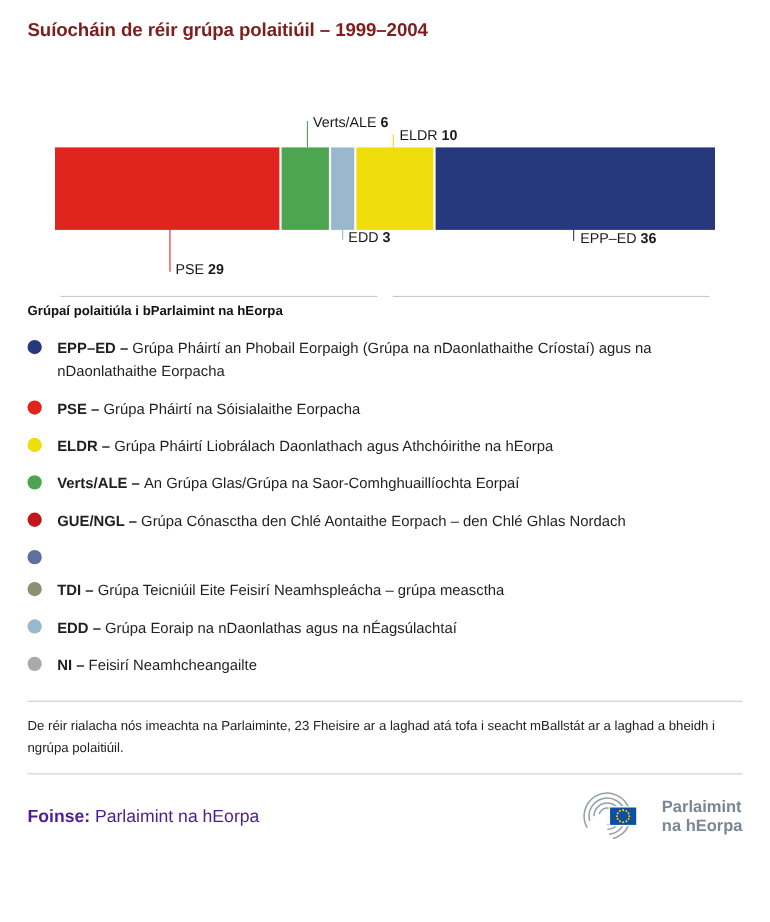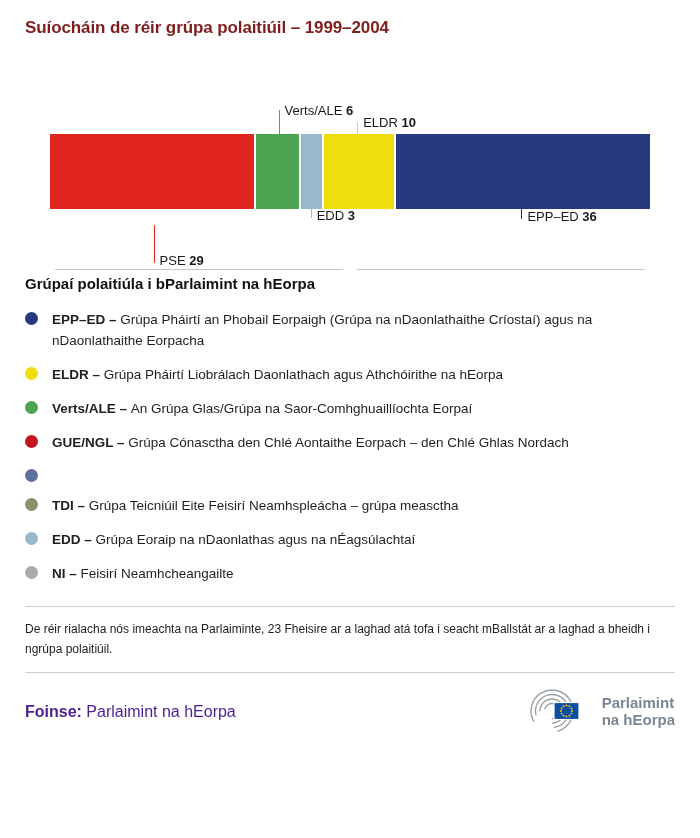--- a/index.html
+++ b/index.html
@@ -71,21 +71,21 @@
     font-weight: 700;
     font-size: 15px;
     line-height: 20px;
     text-align: center;
     color: #111;
   }
 
   
   .legend-heading {
     margin: 5px 0 0;
-    font-size: 15px;
+    font-size: 12px;
     font-weight: 700;
     color: #111;
   }
   .legend { list-style: none; margin: 17px 0 0; padding: 0; }
   .legend li {
     display: flex;
     gap: 14px;
     margin-bottom: 13px;
     font-size: 13.5px;
     line-height: 21px;
@@ -137,21 +137,21 @@
 
   <div class="chart">
     <div class="bar">
         <div class="seg" style="flex-grow: 29; background: rgb(224, 37, 31);"></div>
         <div class="seg" style="flex-grow: 6; background: rgb(77, 165, 81);"></div>
         <div class="seg" style="flex-grow: 3; background: rgb(154, 184, 205);"></div>
         <div class="seg" style="flex-grow: 10; background: rgb(239, 221, 12);"></div>
         <div class="seg" style="flex-grow: 36; background: rgb(40, 56, 124);"></div>
       </div>
 
-  <div class="co below" style="left: 17.2619%; height: 38px; border-left-color: rgb(224, 37, 31); top: 131px;">
+  <div class="co below" style="left: 17.2619%; height: 38px; border-left-color: rgb(224, 37, 31); top: 115px;">
         <span class="lbl">PSE <b>29</b></span>
       </div>
       <div class="co above" style="left: 38.0952%; height: 24px; border-left-color: rgb(77, 165, 81); top: 16px;">
         <span class="lbl">Verts/ALE <b>6</b></span>
       </div>
       <div class="co below" style="left: 43.4524%; height: 19px; border-left-color: rgb(154, 184, 205); top: 105px;">
         <span class="lbl">EDD <b>3</b></span>
       </div>
       <div class="co above" style="left: 51.1905%; height: 12px; border-left-color: rgb(239, 221, 12); top: 28px;">
         <span class="lbl">ELDR <b>10</b></span>
@@ -165,20 +165,24 @@
     <div class="rule"></div>
     <div class="rule"></div>
   </div>
 
   <h2 class="legend-heading">Grúpaí polaitiúla i bParlaimint na hEorpa</h2>
 
   <ul class="legend">
       <li>
       <span class="dot" style="background: rgb(40, 56, 124);"></span>
       <span class="txt"><span class="abbr">EPP–ED – </span><span>Grúpa Pháirtí an Phobail Eorpaigh (Grúpa na nDaonlathaithe Críostaí) agus na nDaonlathaithe Eorpacha</span></span>
+    </li>
+      <li>
+      <span class="dot" style="background: rgb(224, 37, 31);"></span>
+      <span class="txt"><span class="abbr">PSE – </span><span>Grúpa Pháirtí na Sóisialaithe Eorpacha</span></span>
     </li>
       <li>
       <span class="dot" style="background: rgb(239, 221, 12);"></span>
       <span class="txt"><span class="abbr">ELDR – </span><span>Grúpa Pháirtí Liobrálach Daonlathach agus Athchóirithe na hEorpa</span></span>
     </li>
       <li>
       <span class="dot" style="background: rgb(77, 165, 81);"></span>
       <span class="txt"><span class="abbr">Verts/ALE – </span><span>An Grúpa Glas/Grúpa na Saor-Comhghuaillíochta Eorpaí</span></span>
     </li>
       <li>

